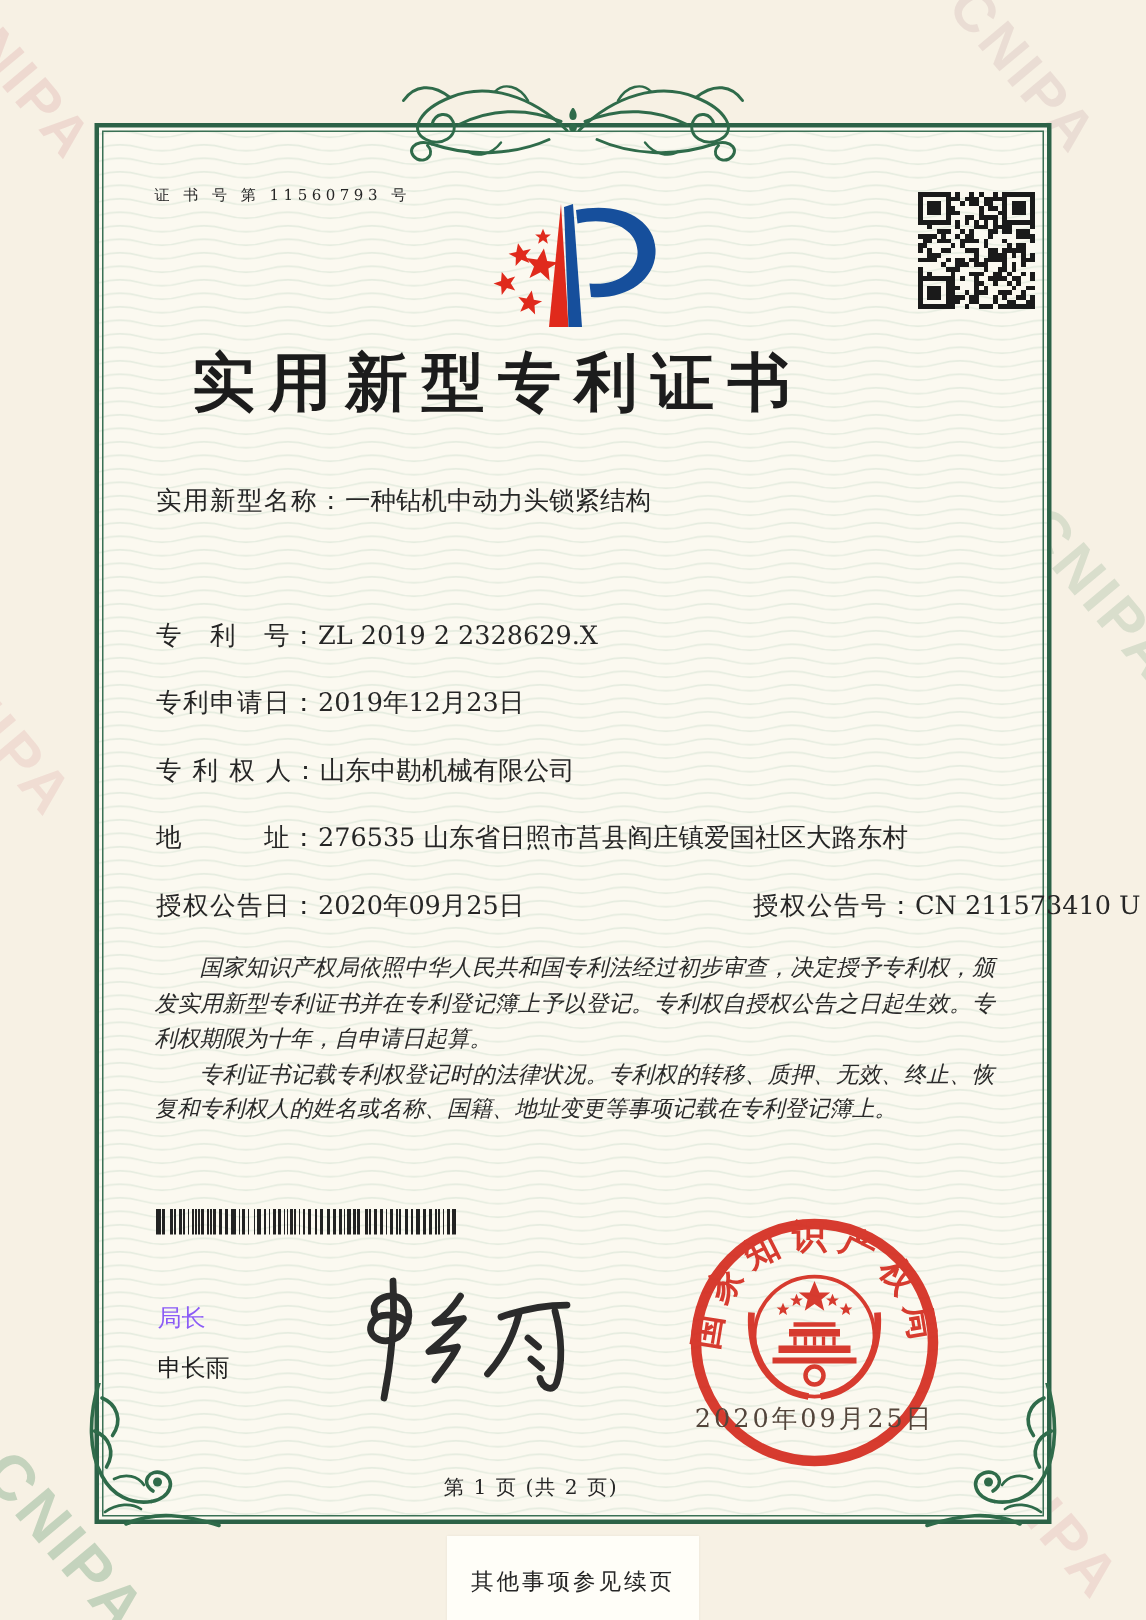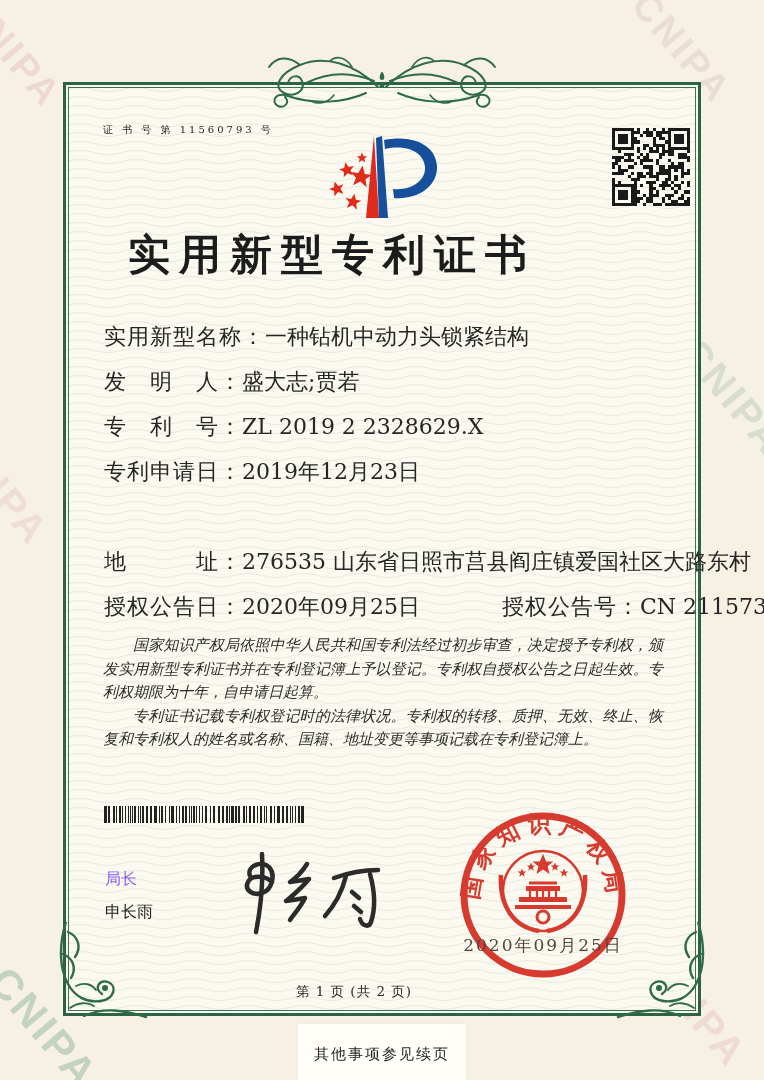--- a/index.html
+++ b/index.html
@@ -11,21 +11,21 @@
       letter-spacing:3px;transform:rotate(50deg);transform-origin:left top;user-select:none;}
   
   .frame{position:absolute;left:63px;top:82px;width:632px;height:928px;
          border:3px solid #2c6247;background:#fbf9f0;}
   .frame-inner{position:absolute;left:2px;top:2px;right:2px;bottom:2px;border:1px solid #3a7155;}
   .waves{position:absolute;left:0;top:0;width:100%;height:100%;}
   
   .certno{position:absolute;left:103px;top:123px;font-size:10px;letter-spacing:3px;}
   .title{position:absolute;left:0;top:227px;width:664px;text-align:center;
          font-size:42px;font-weight:600;letter-spacing:9px;color:#1c1c1c;}
-  .row{position:absolute;left:104px;width:580px;font-size:22px;white-space:nowrap;}
+  .row{position:absolute;left:104px;width:580px;font-size:17px;white-space:nowrap;}
   .row .lbl{letter-spacing:1px;}
   .grant2{position:absolute;left:398px;top:0;}
   .paras{position:absolute;left:103px;top:634px;width:560px;font-size:15px;
          line-height:23.5px;text-align:justify;color:#2a2a2a;}
   .paras p{margin:0;text-indent:2em;font-style:italic;}
   .sig-title{position:absolute;left:105px;top:869px;font-size:16px;
              font-family:"Liberation Sans",sans-serif;color:#8b5cf6;}
   .sig-name{position:absolute;left:105px;top:902px;font-size:16px;
             font-family:"Liberation Sans",sans-serif;color:#1f1f1f;}
   .pageno{position:absolute;left:0;top:983px;width:708px;text-align:center;
@@ -445,28 +445,28 @@
       <rect x="22" y="24" width="1" height="1" fill="#1a1a1a"></rect>
       <rect x="23" y="24" width="1" height="1" fill="#1a1a1a"></rect>
       <rect x="24" y="24" width="1" height="1" fill="#1a1a1a"></rect>
     </svg>
 
   <div class="title">实用新型专利证书</div>
 
   <div class="row" style="top:322px">
     <span class="lbl">实用新型名称：</span><span>一种钻机中动力头锁紧结构</span>
   </div>
-  <div class="row" style="top:367px">
-    <span class="lbl">发　明　人：</span><span>盛大志;贾若</span>
-  </div>
   <div class="row" style="top:412px">
     <span class="lbl">专　利　号：</span><span>ZL 2019 2 2328629.X</span>
   </div>
   <div class="row" style="top:457px">
     <span class="lbl">专利申请日：</span><span>2019年12月23日</span>
+  </div>
+  <div class="row" style="top:502px">
+    <span class="lbl">专 利 权 人：</span><span>山东中勘机械有限公司</span>
   </div>
   <div class="row" style="top:547px">
     <span class="lbl">地　　　址：</span><span>276535 山东省日照市莒县阎庄镇爱国社区大路东村</span>
   </div>
   <div class="row" style="top:592px">
     <span class="lbl">授权公告日：</span><span>2020年09月25日</span>
     <span class="grant2">
       <span class="lbl">授权公告号：</span><span>CN 211573410 U</span>
     </span>
   </div>

